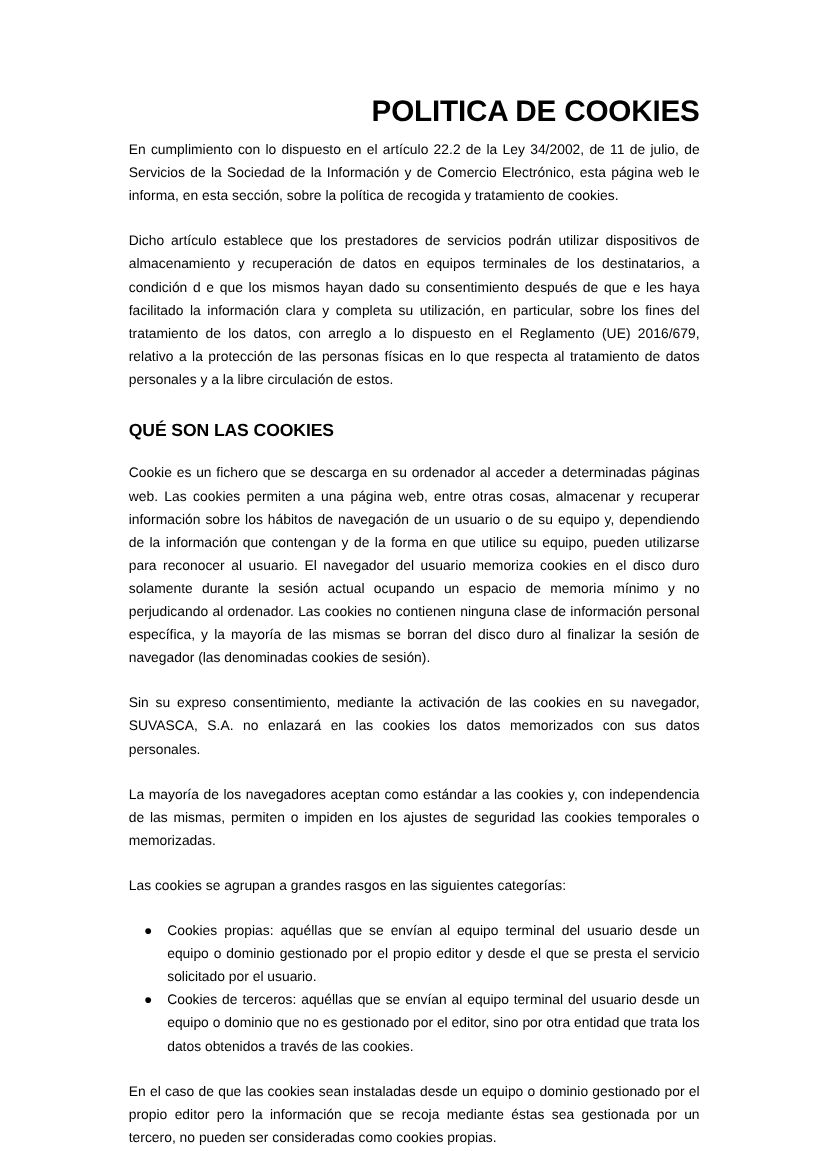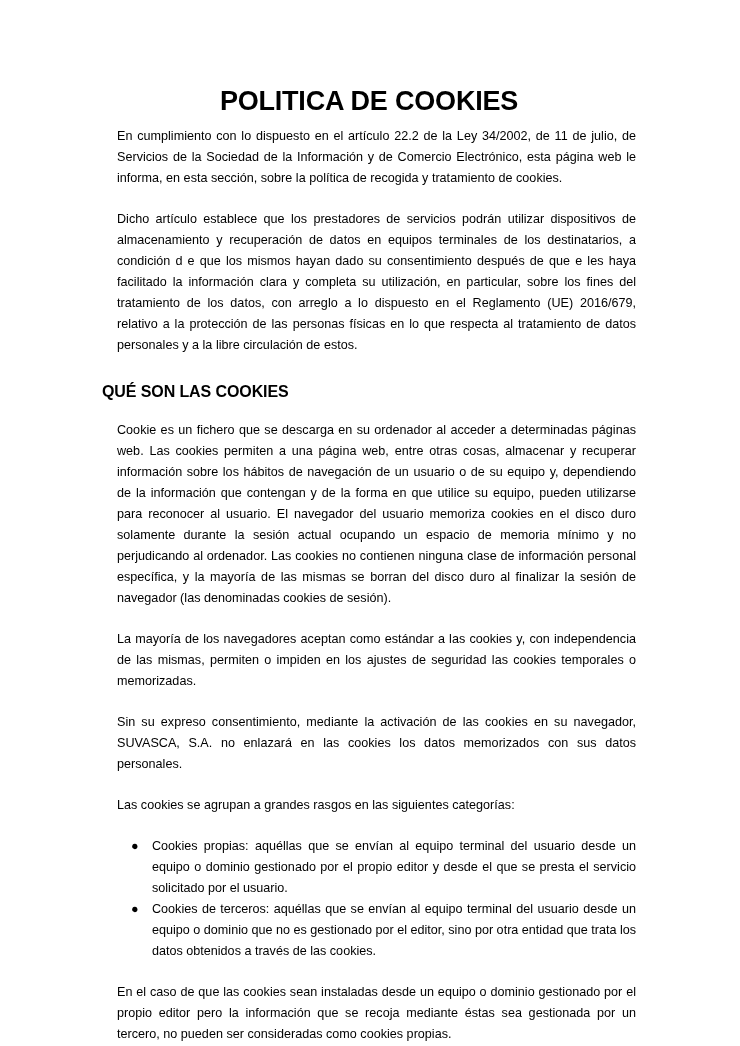--- a/index.html
+++ b/index.html
@@ -22,28 +22,28 @@
     box-sizing: border-box;
     padding: 86px 104px 0 102px;
     overflow: hidden;
   }
   .doc-title {
     font-size: 27px;
     font-weight: bold;
     line-height: 1.12;
     letter-spacing: -0.2px;
     margin: 0 0 10px 0;
-    text-align: center;
+    text-align: right;
   }
   .section-heading {
     font-size: 16px;
     font-weight: bold;
     line-height: 1.2;
     letter-spacing: -0.1px;
-    margin: 26px 0 19px 0;
+    margin: 26px 0 19px 15px;
     text-align: left;
   }
   p.body-text {
     font-size: 12.6px;
     line-height: 21px;
     text-align: justify;
     text-justify: inter-word;
     margin: 0 0 20px 15px;
     letter-spacing: 0.01px;
   }
@@ -77,23 +77,23 @@
   <h1 class="doc-title">POLITICA DE COOKIES</h1>
 
   <p class="body-text">En cumplimiento con lo dispuesto en el artículo 22.2 de la Ley 34/2002, de 11 de julio, de Servicios de la Sociedad de la Información y de Comercio Electrónico, esta página web le informa, en esta sección, sobre la política de recogida y tratamiento de cookies.</p>
 
   <p class="body-text">Dicho artículo establece que los prestadores de servicios podrán utilizar dispositivos de almacenamiento y recuperación de datos en equipos terminales de los destinatarios, a condición d e que los mismos hayan dado su consentimiento después de que e les haya facilitado la información clara y completa su utilización, en particular, sobre los fines del tratamiento de los datos, con arreglo a lo dispuesto en el Reglamento (UE) 2016/679, relativo a la protección de las personas físicas en lo que respecta al tratamiento de datos personales y a la libre circulación de estos.</p>
 
   <h2 class="section-heading">QUÉ SON LAS COOKIES</h2>
 
   <p class="body-text">Cookie es un fichero que se descarga en su ordenador al acceder a determinadas páginas web. Las cookies permiten a una página web, entre otras cosas, almacenar y recuperar información sobre los hábitos de navegación de un usuario o de su equipo y, dependiendo de la información que contengan y de la forma en que utilice su equipo, pueden utilizarse para reconocer al usuario. El navegador del usuario memoriza cookies en el disco duro solamente durante la sesión actual ocupando un espacio de memoria mínimo y no perjudicando al ordenador. Las cookies no contienen ninguna clase de información personal específica, y la mayoría de las mismas se borran del disco duro al finalizar la sesión de navegador (las denominadas cookies de sesión).</p>
 
+  <p class="body-text">Sin su expreso consentimiento, mediante la activación de las cookies en su navegador, SUVASCA, S.A. no enlazará en las cookies los datos memorizados con sus datos personales.</p>
+
   <p class="body-text">La mayoría de los navegadores aceptan como estándar a las cookies y, con independencia de las mismas, permiten o impiden en los ajustes de seguridad las cookies temporales o memorizadas.</p>
-
-  <p class="body-text">Sin su expreso consentimiento, mediante la activación de las cookies en su navegador, SUVASCA, S.A. no enlazará en las cookies los datos memorizados con sus datos personales.</p>
 
 
   <p class="body-text">Las cookies se agrupan a grandes rasgos en las siguientes categorías:</p>
 
   <ul class="bullet-list">
     <li>
       <span class="bullet-glyph">●</span>
       <span>Cookies propias: aquéllas que se envían al equipo terminal del usuario desde un equipo o dominio gestionado por el propio editor y desde el que se presta el servicio solicitado por el usuario.</span>
     </li>
     <li>

